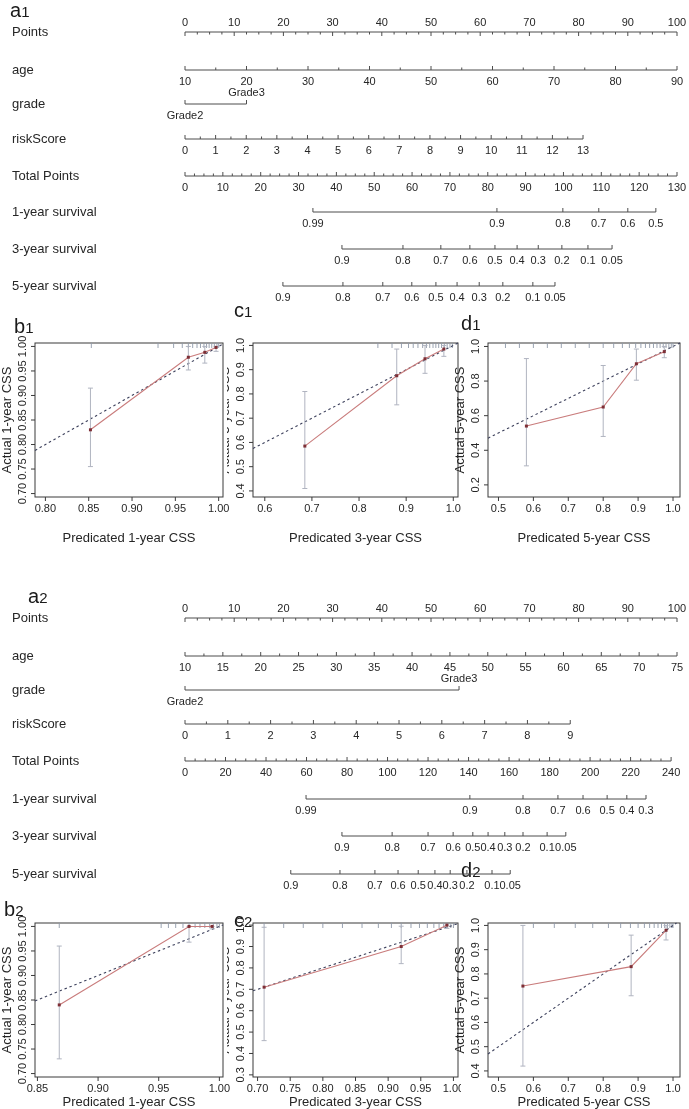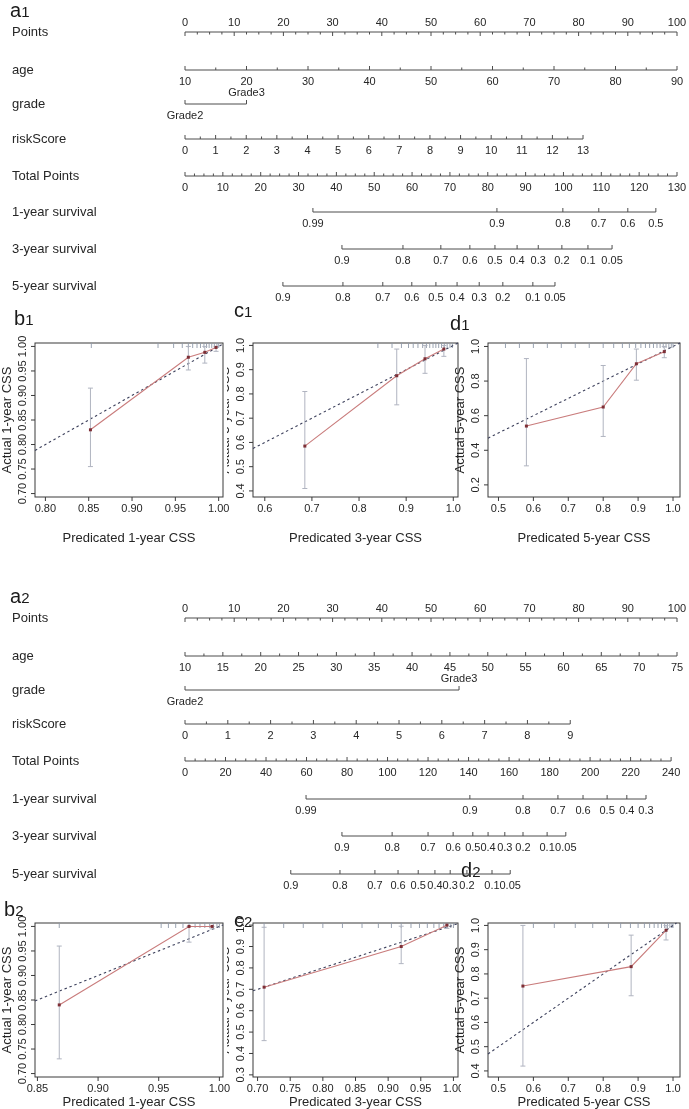--- a/index.html
+++ b/index.html
@@ -12,24 +12,24 @@
   .rl{font-size:13px;}
   .tl{font-size:11px;}
   .at{font-size:13px;}
 </style>
 </head>
 <body>
 
 <div class="page">
 
   <div class="plabel" style="left:10px;top:0px"><span>a</span><span class="sub">1</span></div>
-  <div class="plabel" style="left:14px;top:308px"><span>b</span><span class="sub">1</span></div>
+  <div class="plabel" style="left:14px;top:316px"><span>b</span><span class="sub">1</span></div>
   <div class="plabel" style="left:234px;top:300px"><span>c</span><span class="sub">1</span></div>
-  <div class="plabel" style="left:450px;top:313px"><span>d</span><span class="sub">1</span></div>
-  <div class="plabel" style="left:10px;top:586px"><span>a</span><span class="sub">2</span></div>
+  <div class="plabel" style="left:461px;top:313px"><span>d</span><span class="sub">1</span></div>
+  <div class="plabel" style="left:28px;top:586px"><span>a</span><span class="sub">2</span></div>
   <div class="plabel" style="left:4px;top:899px"><span>b</span><span class="sub">2</span></div>
   <div class="plabel" style="left:234px;top:910px"><span>c</span><span class="sub">2</span></div>
   <div class="plabel" style="left:461px;top:860px"><span>d</span><span class="sub">2</span></div>
 
   <svg id="svg-a1" class="abs" style="left:0;top:0" width="689" height="312">
       <g>
         <text class="rl" x="12" y="36" text-anchor="start">Points</text>
         <line x1="185" y1="32" x2="677" y2="32" stroke="#4d4d4d" stroke-width="1"></line>
         <line x1="185" y1="32" x2="185" y2="36" stroke="#4d4d4d" stroke-width="1"></line>
         <text class="tl" x="185" y="26" text-anchor="middle">0</text>

